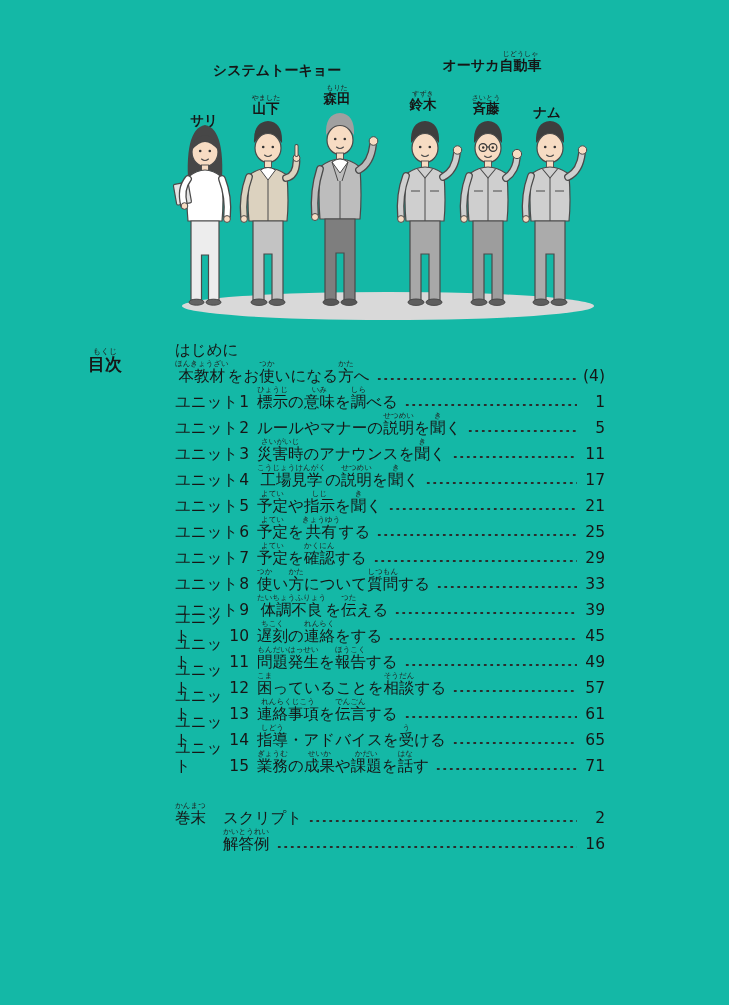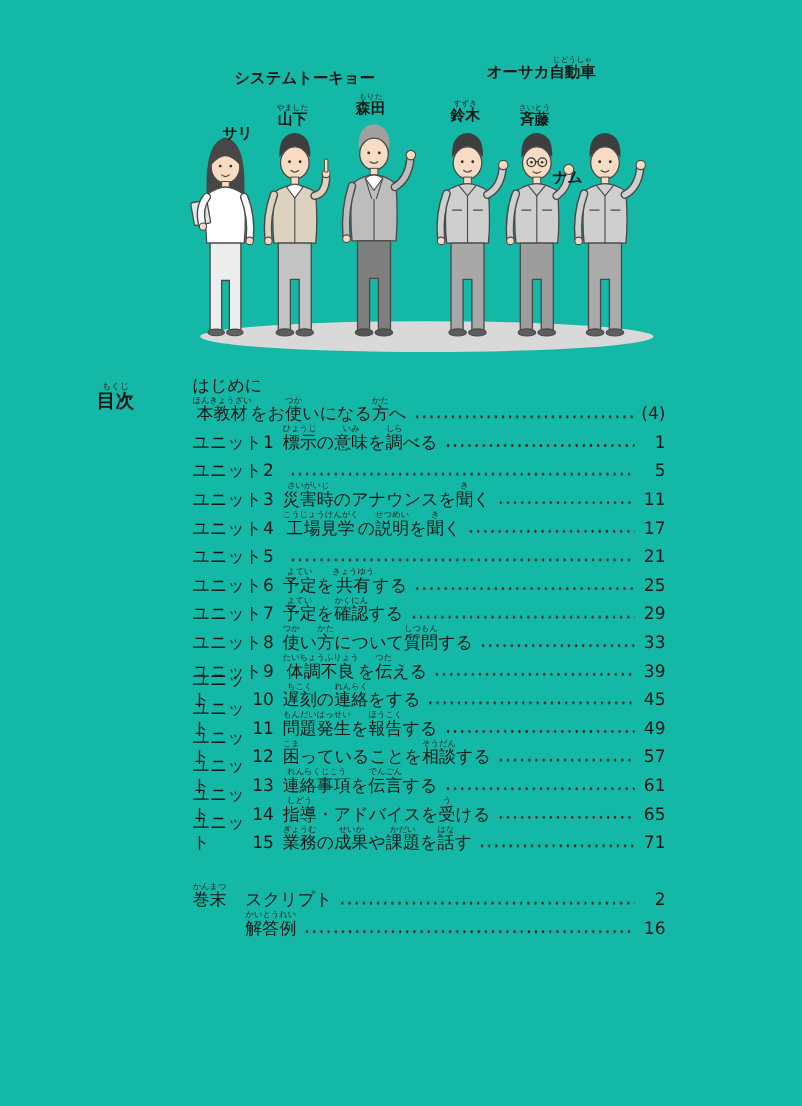--- a/index.html
+++ b/index.html
@@ -183,26 +183,26 @@
         <circle cx="32.5" cy="-155" r="4.2" fill="#f7dcc3" stroke="#4a4a4a" stroke-width="1"></circle>
         <path d="M-15,-84 L15,-84 L15,-5 L4,-5 L4,-51 L-4,-51 L-4,-5 L-15,-5 Z" fill="#ababab" stroke="#4a4a4a" stroke-width="1.2"></path>
         <ellipse cx="-9" cy="-2.8" rx="8" ry="3.2" fill="#5e5e5e" stroke="#4a4a4a" stroke-width="1"></ellipse>
         <ellipse cx="9" cy="-2.8" rx="8" ry="3.2" fill="#5e5e5e" stroke="#4a4a4a" stroke-width="1"></ellipse>
       </g>
     </svg>
 
     <div class="illus-label company-name" style="left:277px; top:62px;">システムトーキョー</div>
     <div class="illus-label company-name" style="left:492px; top:50px;">オーサカ<ruby>自動車<rt>じどうしゃ</rt></ruby></div>
 
-    <div class="illus-label char-name" style="left:216px; top:112px;">サリ</div>
+    <div class="illus-label char-name" style="left:204px; top:112px;">サリ</div>
     <div class="illus-label char-name" style="left:266px; top:94px;"><ruby>山下<rt>やました</rt></ruby></div>
     <div class="illus-label char-name" style="left:337px; top:84px;"><ruby>森田<rt>もりた</rt></ruby></div>
     <div class="illus-label char-name" style="left:423px; top:90px;"><ruby>鈴木<rt>すずき</rt></ruby></div>
     <div class="illus-label char-name" style="left:486px; top:94px;"><ruby>斉藤<rt>さいとう</rt></ruby></div>
-    <div class="illus-label char-name" style="left:516px; top:104px;margin-top:48px;">ナム</div>
+    <div class="illus-label char-name" style="left:547px; top:104px;">ナム</div>
   </div>
 
   <div class="toc-heading"><ruby>目次<rt>もくじ</rt></ruby></div>
 
   <div class="toc-content">
 
     <div class="toc-row intro-heading-row">
       <span class="row-title">はじめに</span>
     </div>
 
@@ -221,20 +221,21 @@
           </span>
         <span class="row-title"><ruby>標示<rt>ひょうじ</rt></ruby>の<ruby>意味<rt>いみ</rt></ruby>を<ruby>調<rt>しら</rt></ruby>べる</span>
         <span class="leader"></span>
         <span class="page-num">1</span>
       </div>
       <div class="toc-row">
         <span class="unit-label">
             <span class="unit-word">ユニット</span>
             <span class="unit-num">2</span>
           </span>
+        <span class="row-title">ルールやマナーの<ruby>説明<rt>せつめい</rt></ruby>を<ruby>聞<rt>き</rt></ruby>く</span>
         <span class="leader"></span>
         <span class="page-num">5</span>
       </div>
       <div class="toc-row">
         <span class="unit-label">
             <span class="unit-word">ユニット</span>
             <span class="unit-num">3</span>
           </span>
         <span class="row-title"><ruby>災害時<rt>さいがいじ</rt></ruby>のアナウンスを<ruby>聞<rt>き</rt></ruby>く</span>
         <span class="leader"></span>
@@ -247,20 +248,21 @@
           </span>
         <span class="row-title"><ruby>工場見学<rt>こうじょうけんがく</rt></ruby>の<ruby>説明<rt>せつめい</rt></ruby>を<ruby>聞<rt>き</rt></ruby>く</span>
         <span class="leader"></span>
         <span class="page-num">17</span>
       </div>
       <div class="toc-row">
         <span class="unit-label">
             <span class="unit-word">ユニット</span>
             <span class="unit-num">5</span>
           </span>
+        <span class="row-title"><ruby>予定<rt>よてい</rt></ruby>や<ruby>指示<rt>しじ</rt></ruby>を<ruby>聞<rt>き</rt></ruby>く</span>
         <span class="leader"></span>
         <span class="page-num">21</span>
       </div>
       <div class="toc-row">
         <span class="unit-label">
             <span class="unit-word">ユニット</span>
             <span class="unit-num">6</span>
           </span>
         <span class="row-title"><ruby>予定<rt>よてい</rt></ruby>を<ruby>共有<rt>きょうゆう</rt></ruby>する</span>
         <span class="leader"></span>

